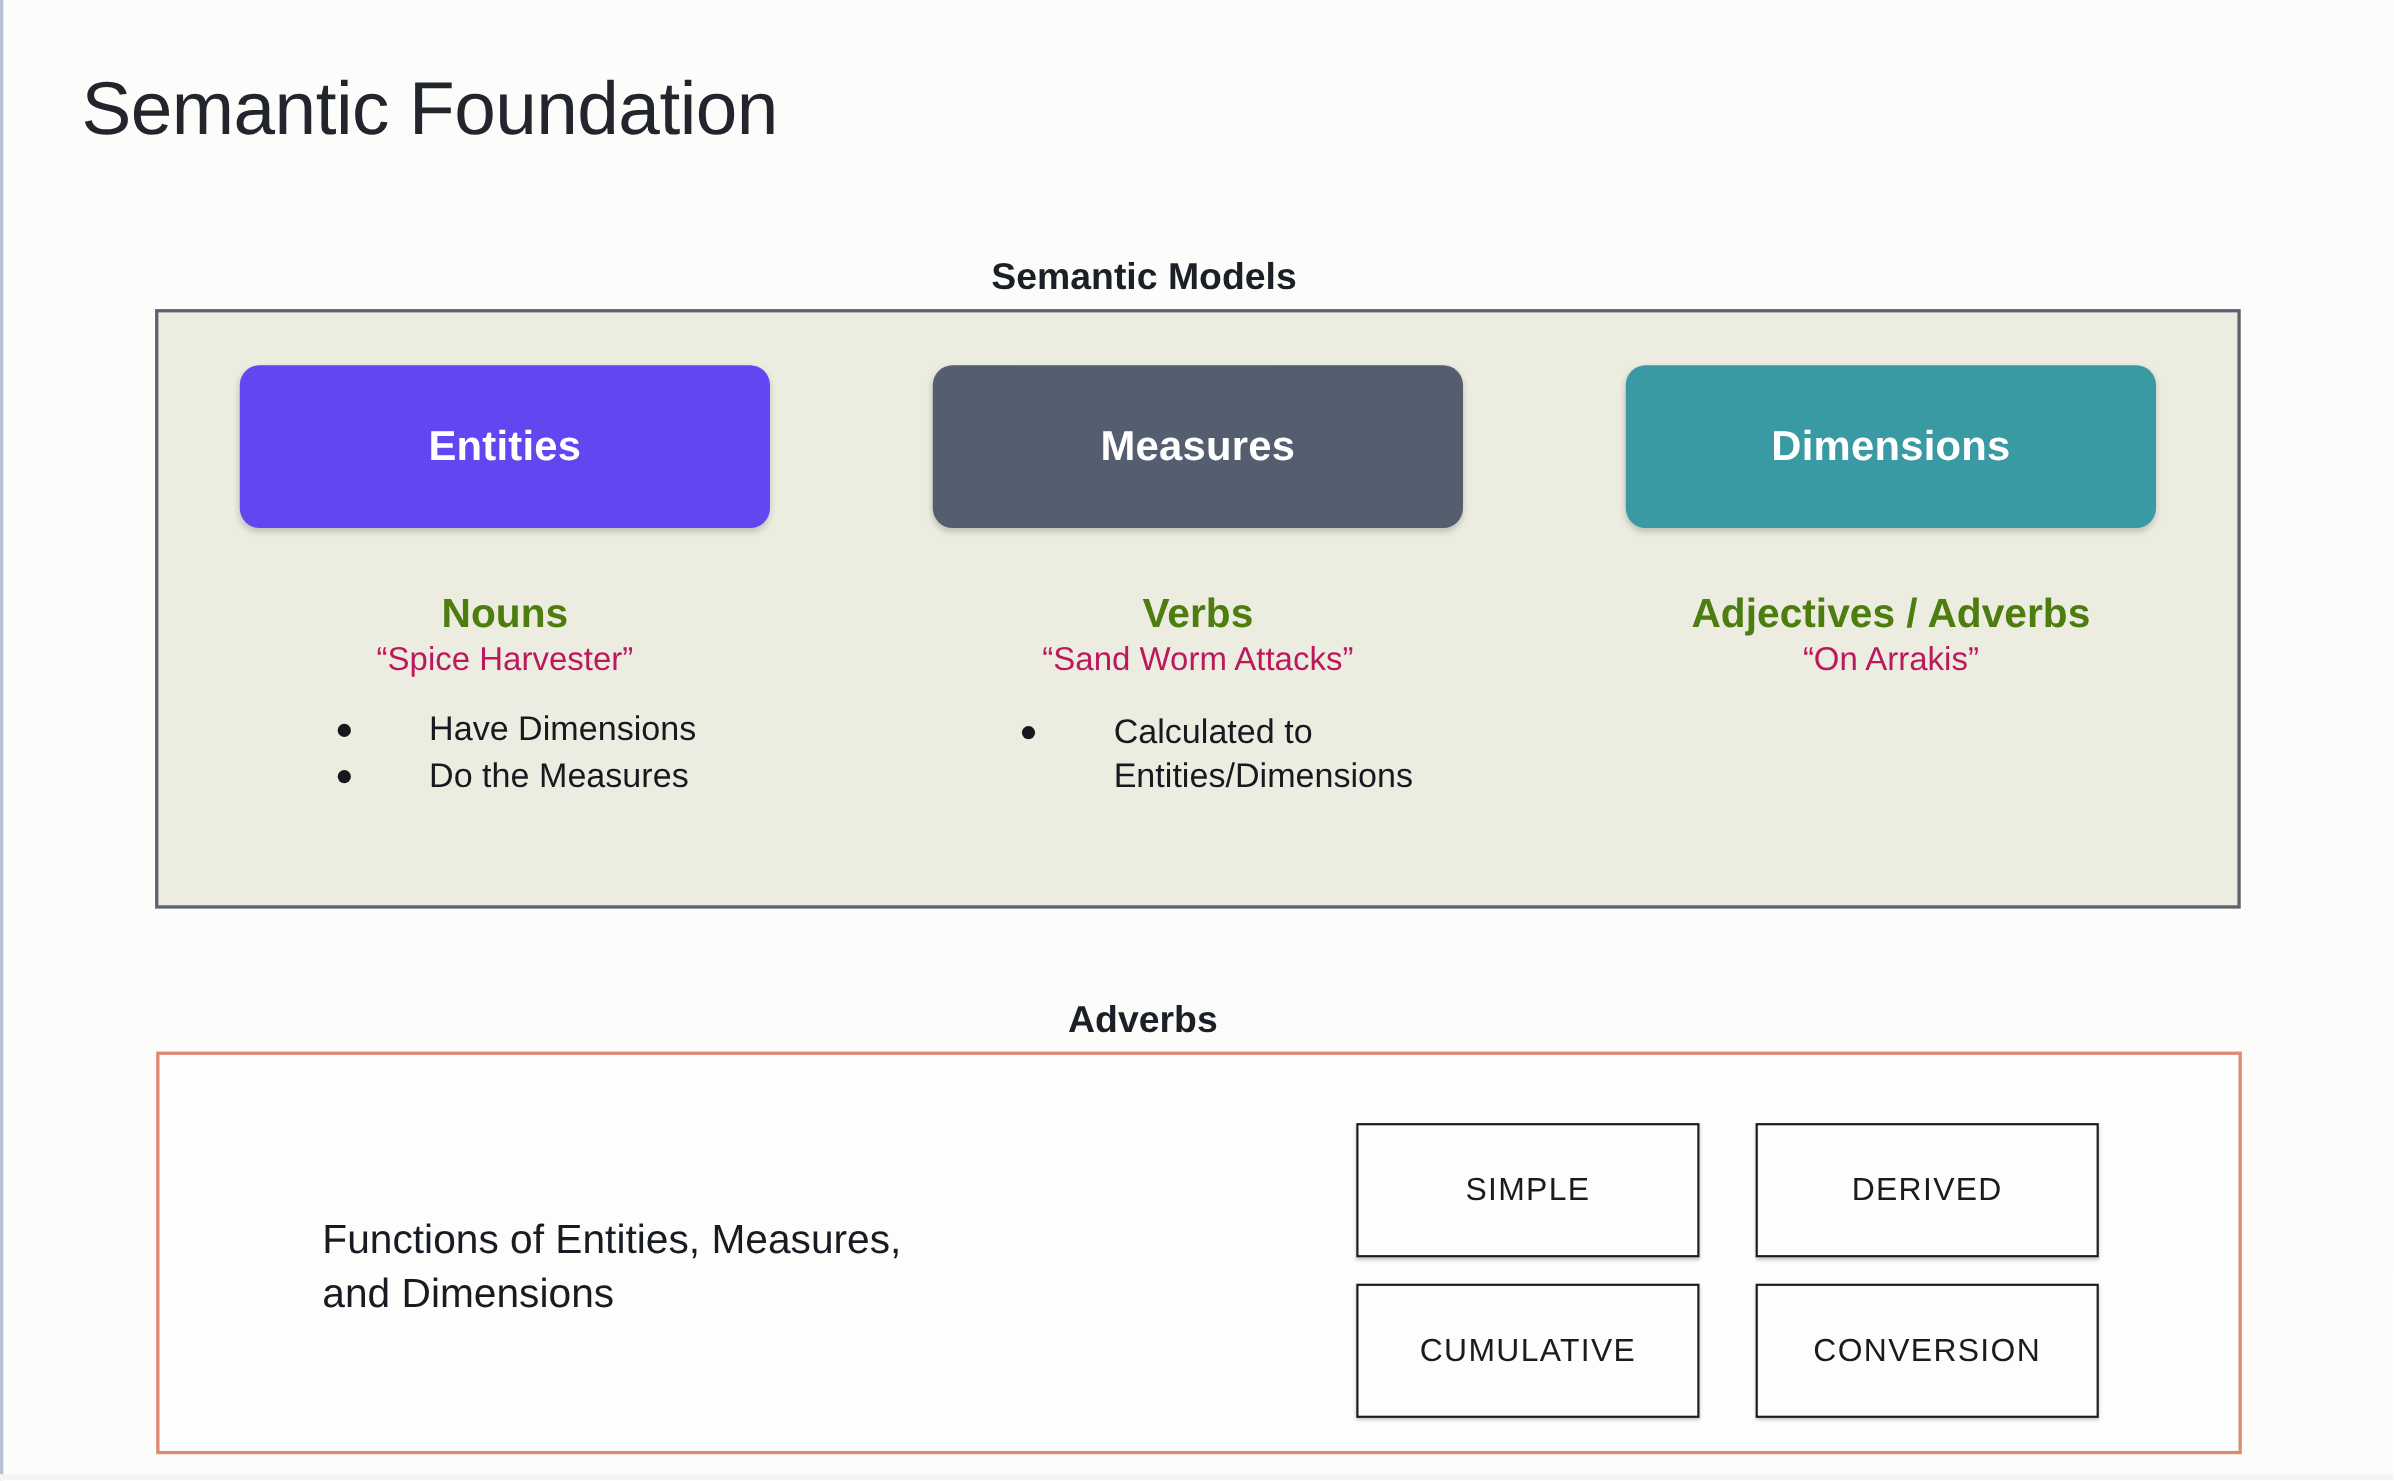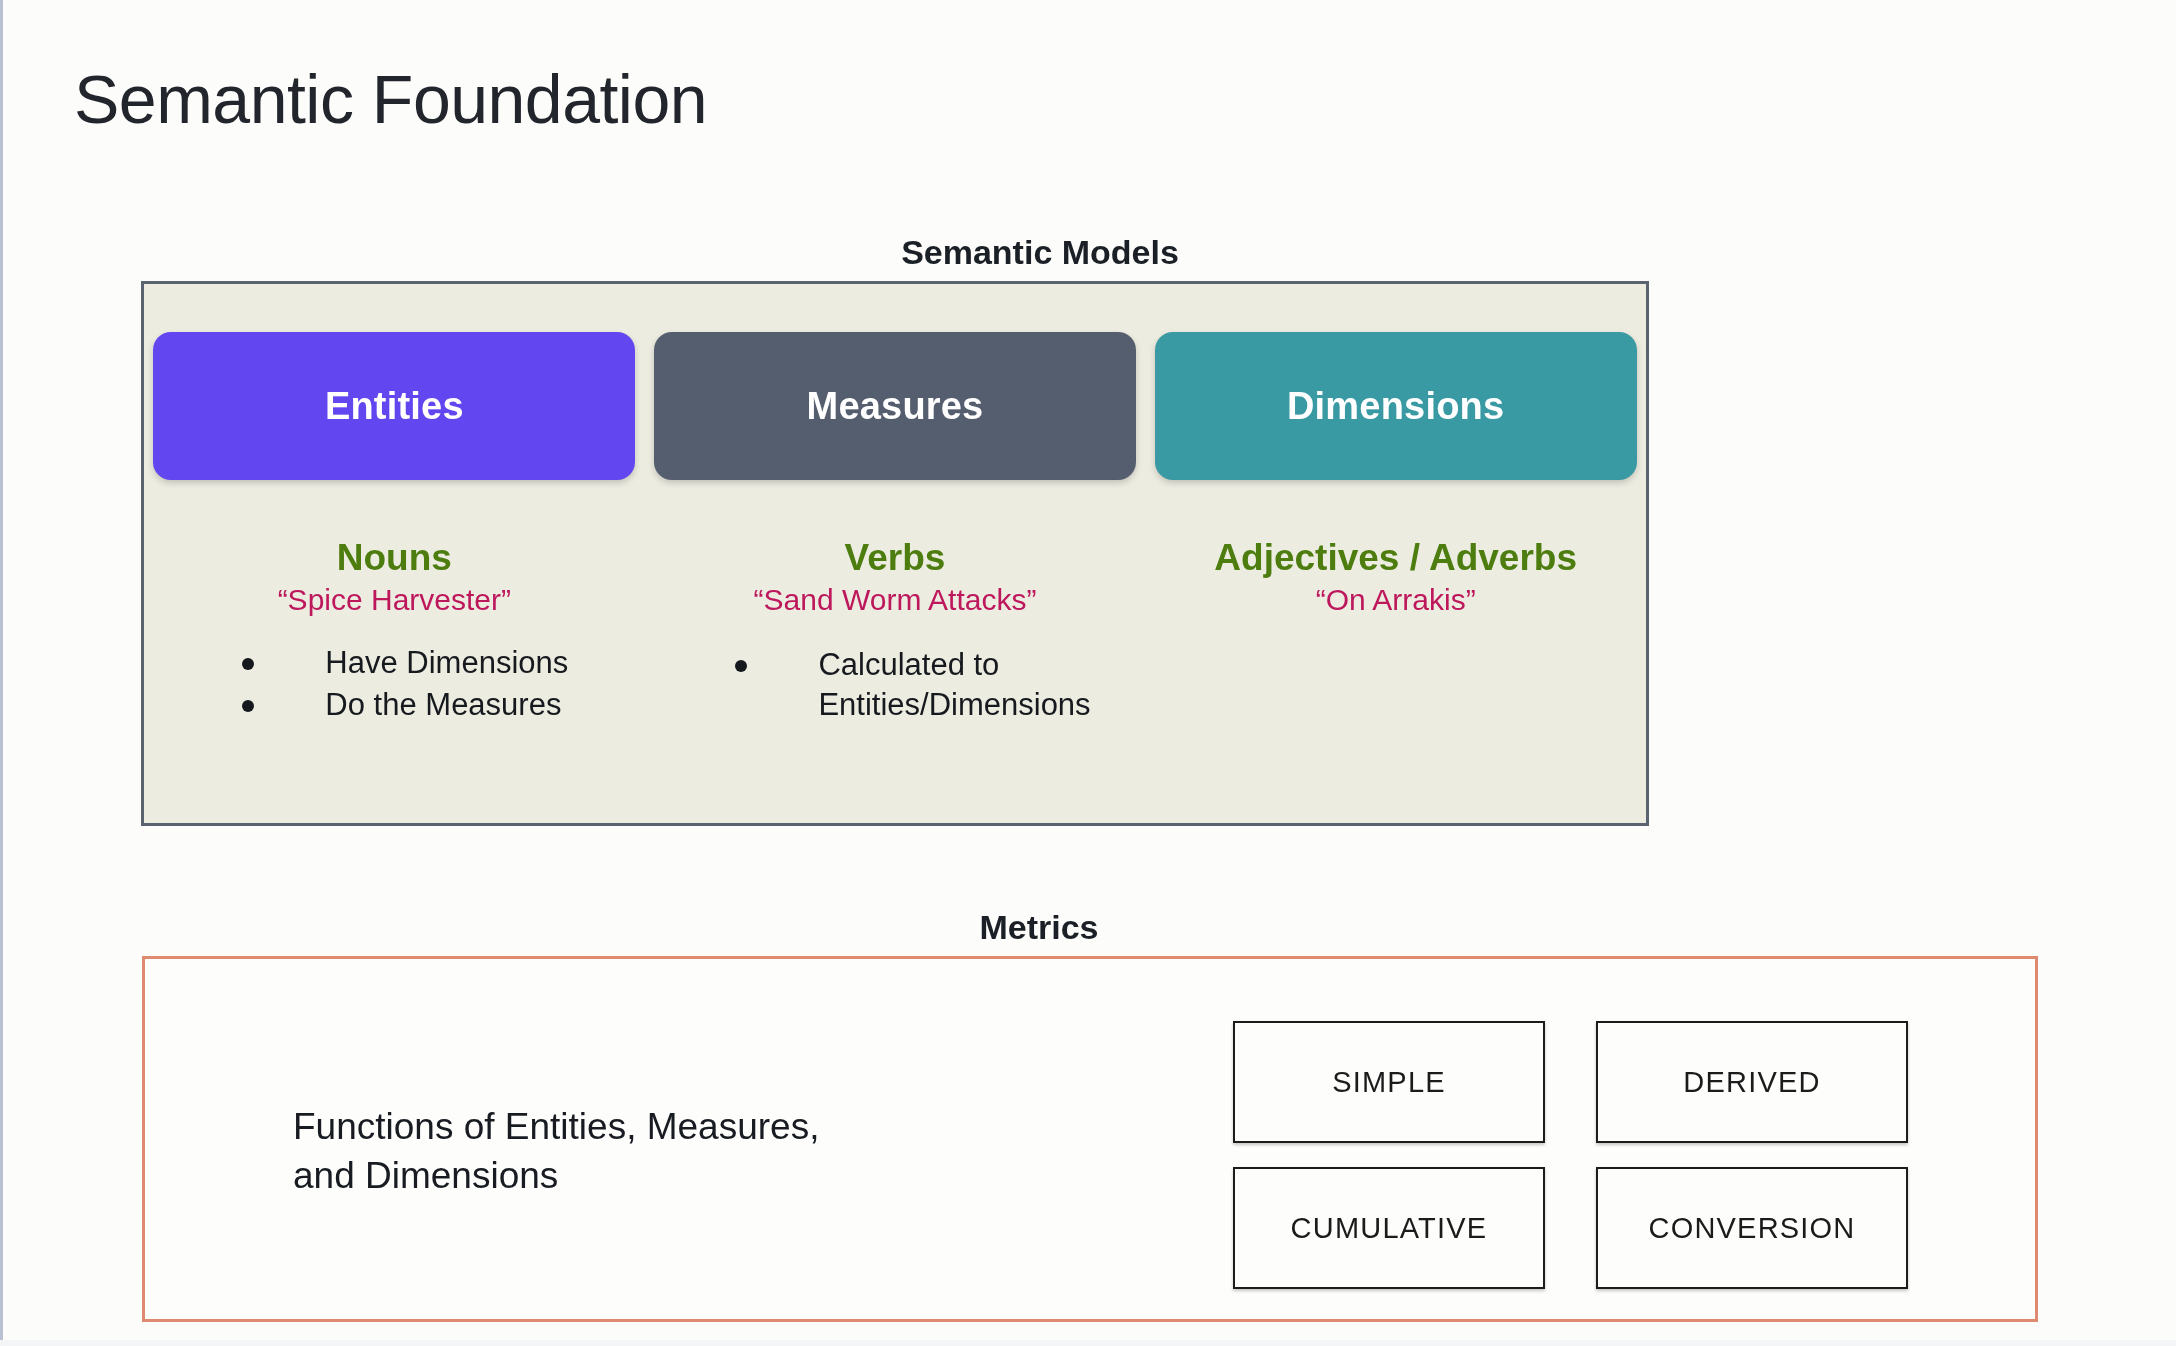--- a/index.html
+++ b/index.html
@@ -66,21 +66,21 @@
     left: 0;
     top: 908px;
     width: 2078px;
   }
 
   
   #semantic-models-panel {
     position: absolute;
     left: 141px;
     top: 281px;
-    width: 1508px;
+    width: 1896px;
     height: 545px;
     background: #edece1;
     border: 3px solid #5c6370;
     box-sizing: border-box;
   }
   .pillar-row {
     position: absolute;
     left: 0;
     top: 48px;
     width: 100%;
@@ -247,21 +247,21 @@
 
       <div class="pillar-col col-dimensions">
         <div class="pillar-chip dimensions">Dimensions</div>
         <div class="pillar-pos">Adjectives / Adverbs</div>
         <div class="pillar-quote">“On Arrakis”</div>
       </div>
 
     </div>
   </div>
 
-  <div class="section-caption" id="metrics-caption">Metrics</div>
+  <div class="section-caption" id="metrics-caption">Adverbs</div>
 
   <div id="metrics-panel">
     <div id="metrics-description">Functions of Entities, Measures,
 and Dimensions</div>
 
     <div id="metric-type-grid">
       <div class="metric-type-box">SIMPLE</div>
       <div class="metric-type-box">DERIVED</div>
       <div class="metric-type-box">CUMULATIVE</div>
       <div class="metric-type-box">CONVERSION</div>

